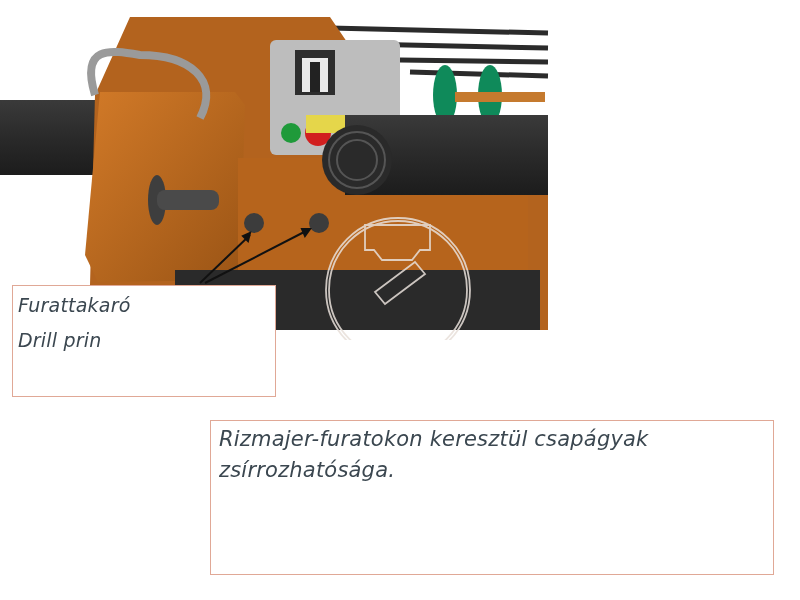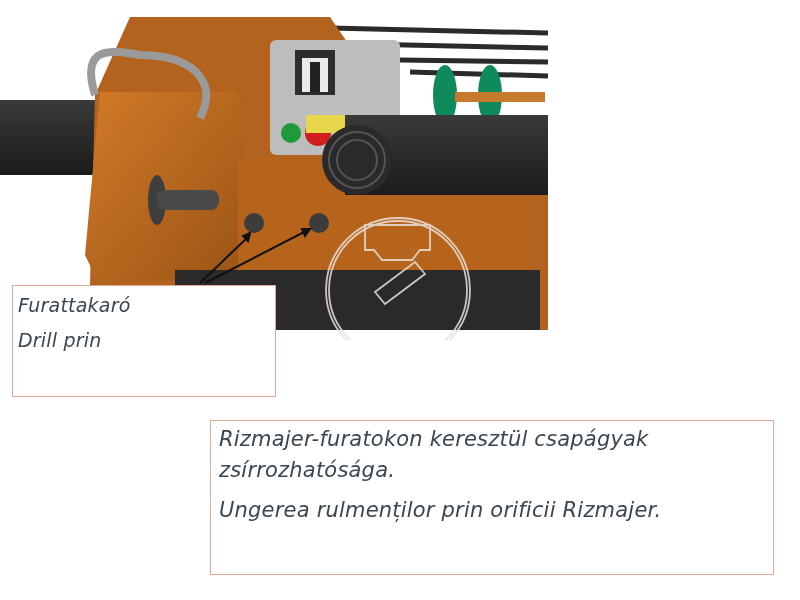--- a/index.html
+++ b/index.html
@@ -87,14 +87,13 @@
 </svg>
 
 <div class="callout" id="callout-small">
   <p>Furattakaró</p>
   <p>Drill prin</p>
 </div>
 
 <div class="callout" id="callout-large">
   <p>Rizmajer-furatokon keresztül csapágyak</p>
   <p>zsírrozhatósága.</p>
-  <p class="gap">Ungerea rulmenților prin orificii Rizmajer.</p>
 </div>
 
 </body></html>

